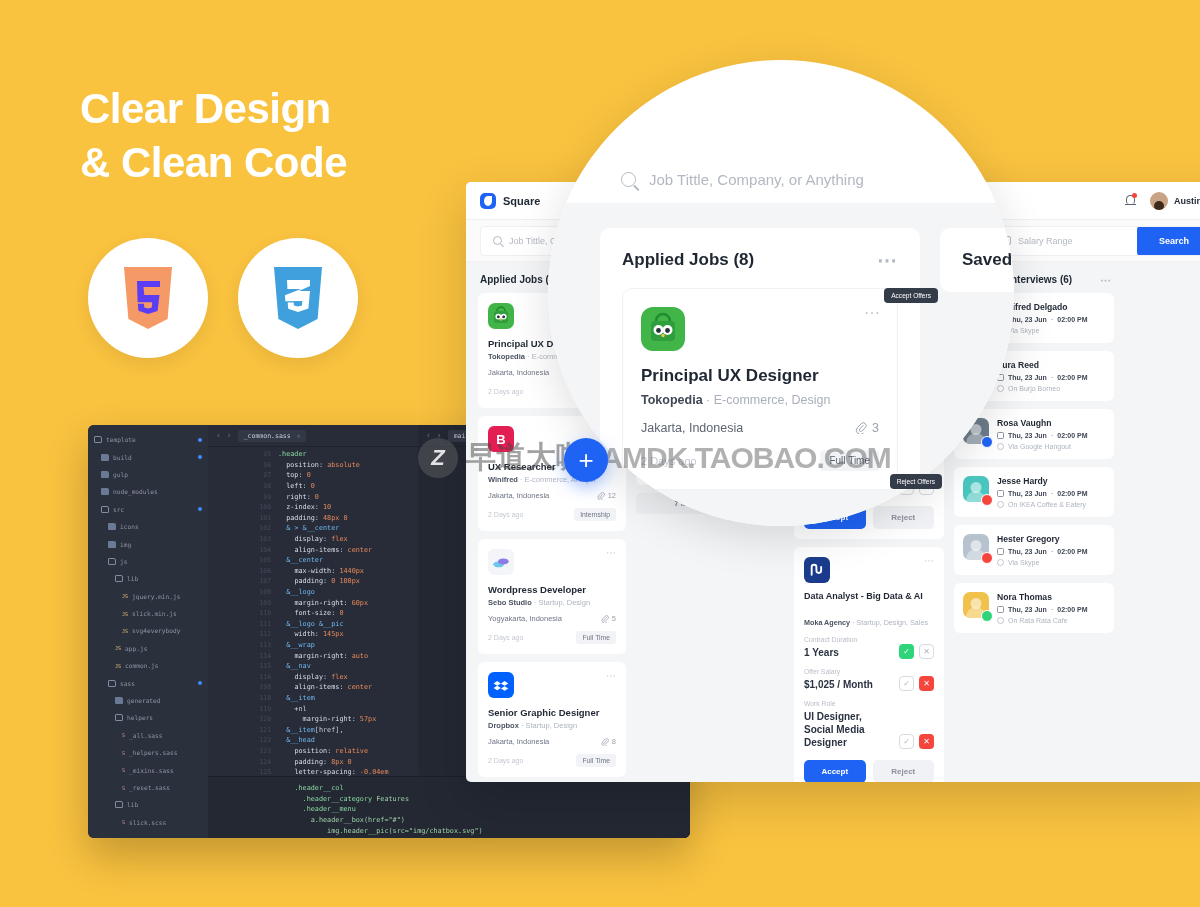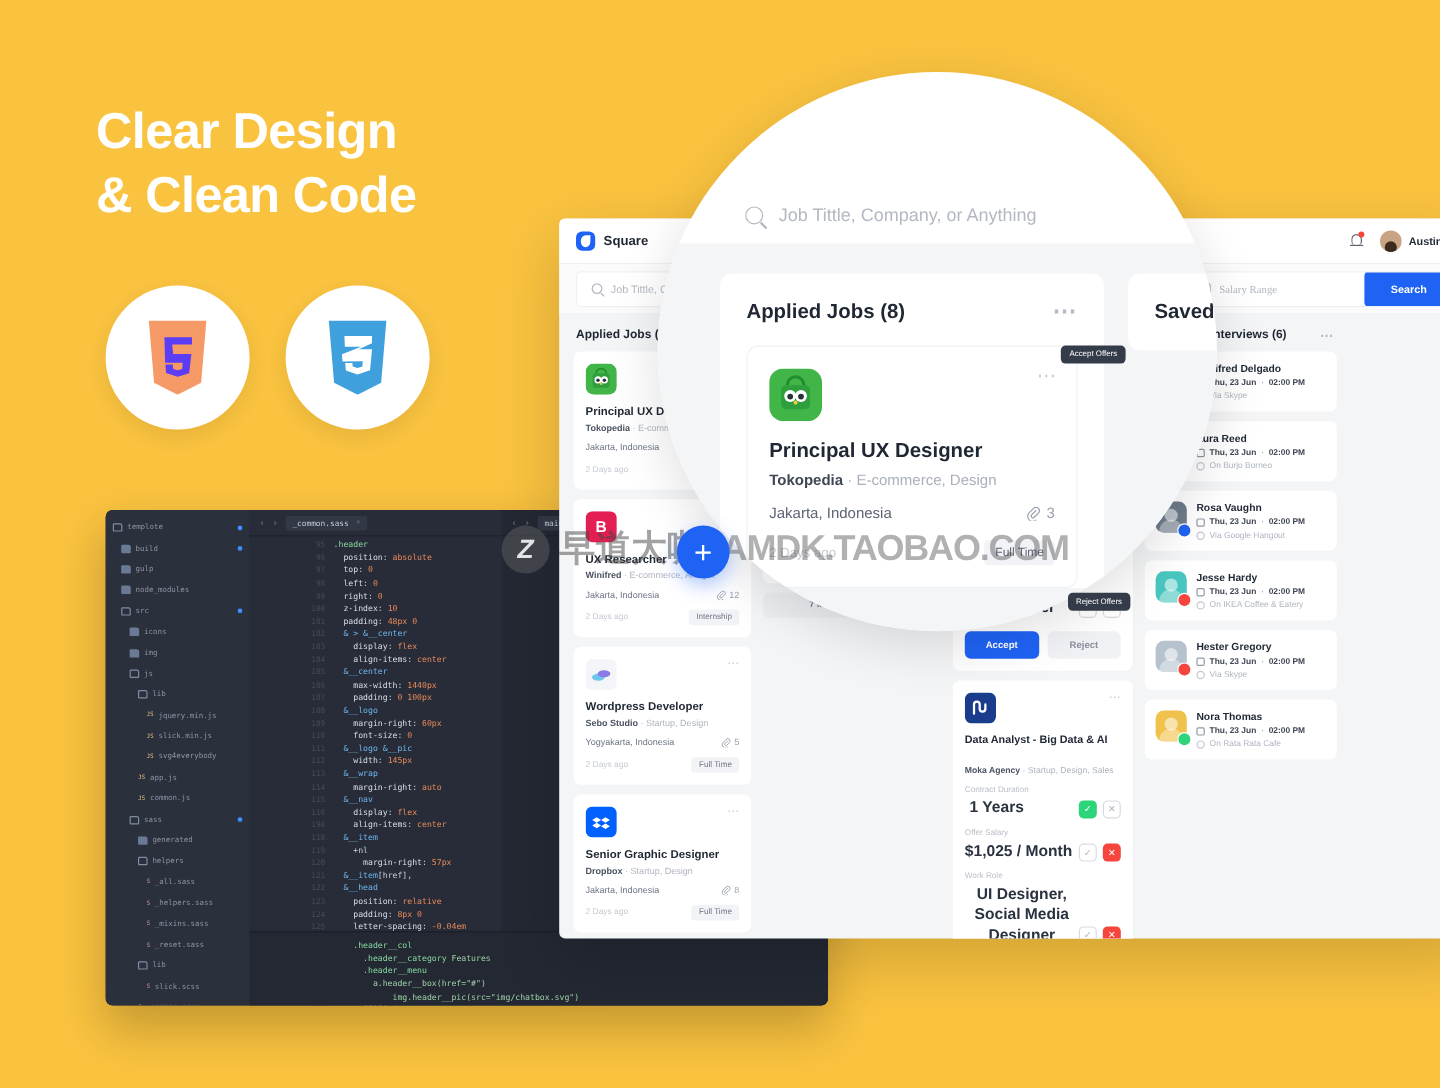--- a/index.html
+++ b/index.html
@@ -138,21 +138,21 @@
   .dash-sub {
     height: 42px; background: #fbfbfc; display: flex; align-items: center;
     padding: 0 14px; gap: 0; border-bottom: 1px solid #eef0f3;
   }
   .searchbar {
     flex: 1; height: 30px; background: #ffffff; border-radius: 4px;
     display: flex; align-items: center; gap: 0; border: 1px solid #eef0f3;
     overflow: hidden;
   }
   .sfield { flex: 1; display: flex; align-items: center; gap: 7px; padding: 0 12px; height: 100%; }
-  .sfield + .sfield { border-left: 1px solid #be185d; font-family: Liberation Serif, serif; }
+  .sfield + .sfield { border-left: 3px solid #be185d; }
   .sfield .ph { font-size: 9px; color: #b3b8c2; white-space: nowrap; }
   .mag { width: 9px; height: 9px; border: 1.3px solid #b3b8c2; border-radius: 50%; position: relative; flex-shrink: 0; }
   .mag::after { content:""; position:absolute; right:-3px; bottom:-2px; width:4px; height:1.3px; background:#b3b8c2; transform: rotate(45deg); }
   .ico-sq { width: 9px; height: 9px; border: 1.3px solid #b3b8c2; border-radius: 2px; flex-shrink: 0; }
   .search-btn {
     width: 74px; height: 30px; background: #1f63f5; color: #fff;
     font-size: 9px; font-weight: bold; display: flex; align-items: center;
     justify-content: center; border-radius: 4px; margin-left: 0;
   }
 
@@ -191,21 +191,21 @@
     font-size: 6.8px; font-weight: bold; color: #6d7584; padding: 7px 0;
     letter-spacing: .3px;
   }
 
   .offercard { background: #fff; border-radius: 6px; padding: 10px; position: relative; }
   .of-title { font-size: 9px; font-weight: bold; color: #1f2733; margin-top: 8px; line-height: 1.25; }
   .of-sub { font-size: 7.2px; color: #aeb4bf; margin-top: 15px; }
   .of-sub b { color: #4b5362; }
   .of-item { display: flex; align-items: flex-end; justify-content: space-between; margin-top: 9px; }
   .of-lbl { font-size: 6.8px; color: #b9bec7; }
-  .of-val { font-size: 13px; font-weight: bold; color: #2a3240; margin-top: 3px; line-height: 1.3; text-align: center; }
+  .of-val { font-size: 10px; font-weight: bold; color: #2a3240; margin-top: 3px; line-height: 1.3; }
   .of-acts { display: flex; gap: 5px; }
   .sqbtn { width: 15px; height: 15px; border-radius: 4px; display: flex; align-items: center; justify-content: center; font-size: 8px; }
   .sq-out { border: 1px solid #d7dbe1; color: #aeb4bf; }
   .sq-green { background: #2ed47a; color: #fff; }
   .sq-red { background: #f5453d; color: #fff; }
   .of-btns { display: flex; gap: 7px; margin-top: 11px; }
   .btn-accept { flex: 1; background: #1f63f5; color: #fff; font-size: 8px; font-weight: bold; text-align: center; padding: 7px 0; border-radius: 5px; }
   .btn-reject { flex: 1; background: #f1f2f5; color: #8b919c; font-size: 8px; font-weight: bold; text-align: center; padding: 7px 0; border-radius: 5px; }
   .tooltip {
     position: absolute; background: #353c49; color: #fff;

